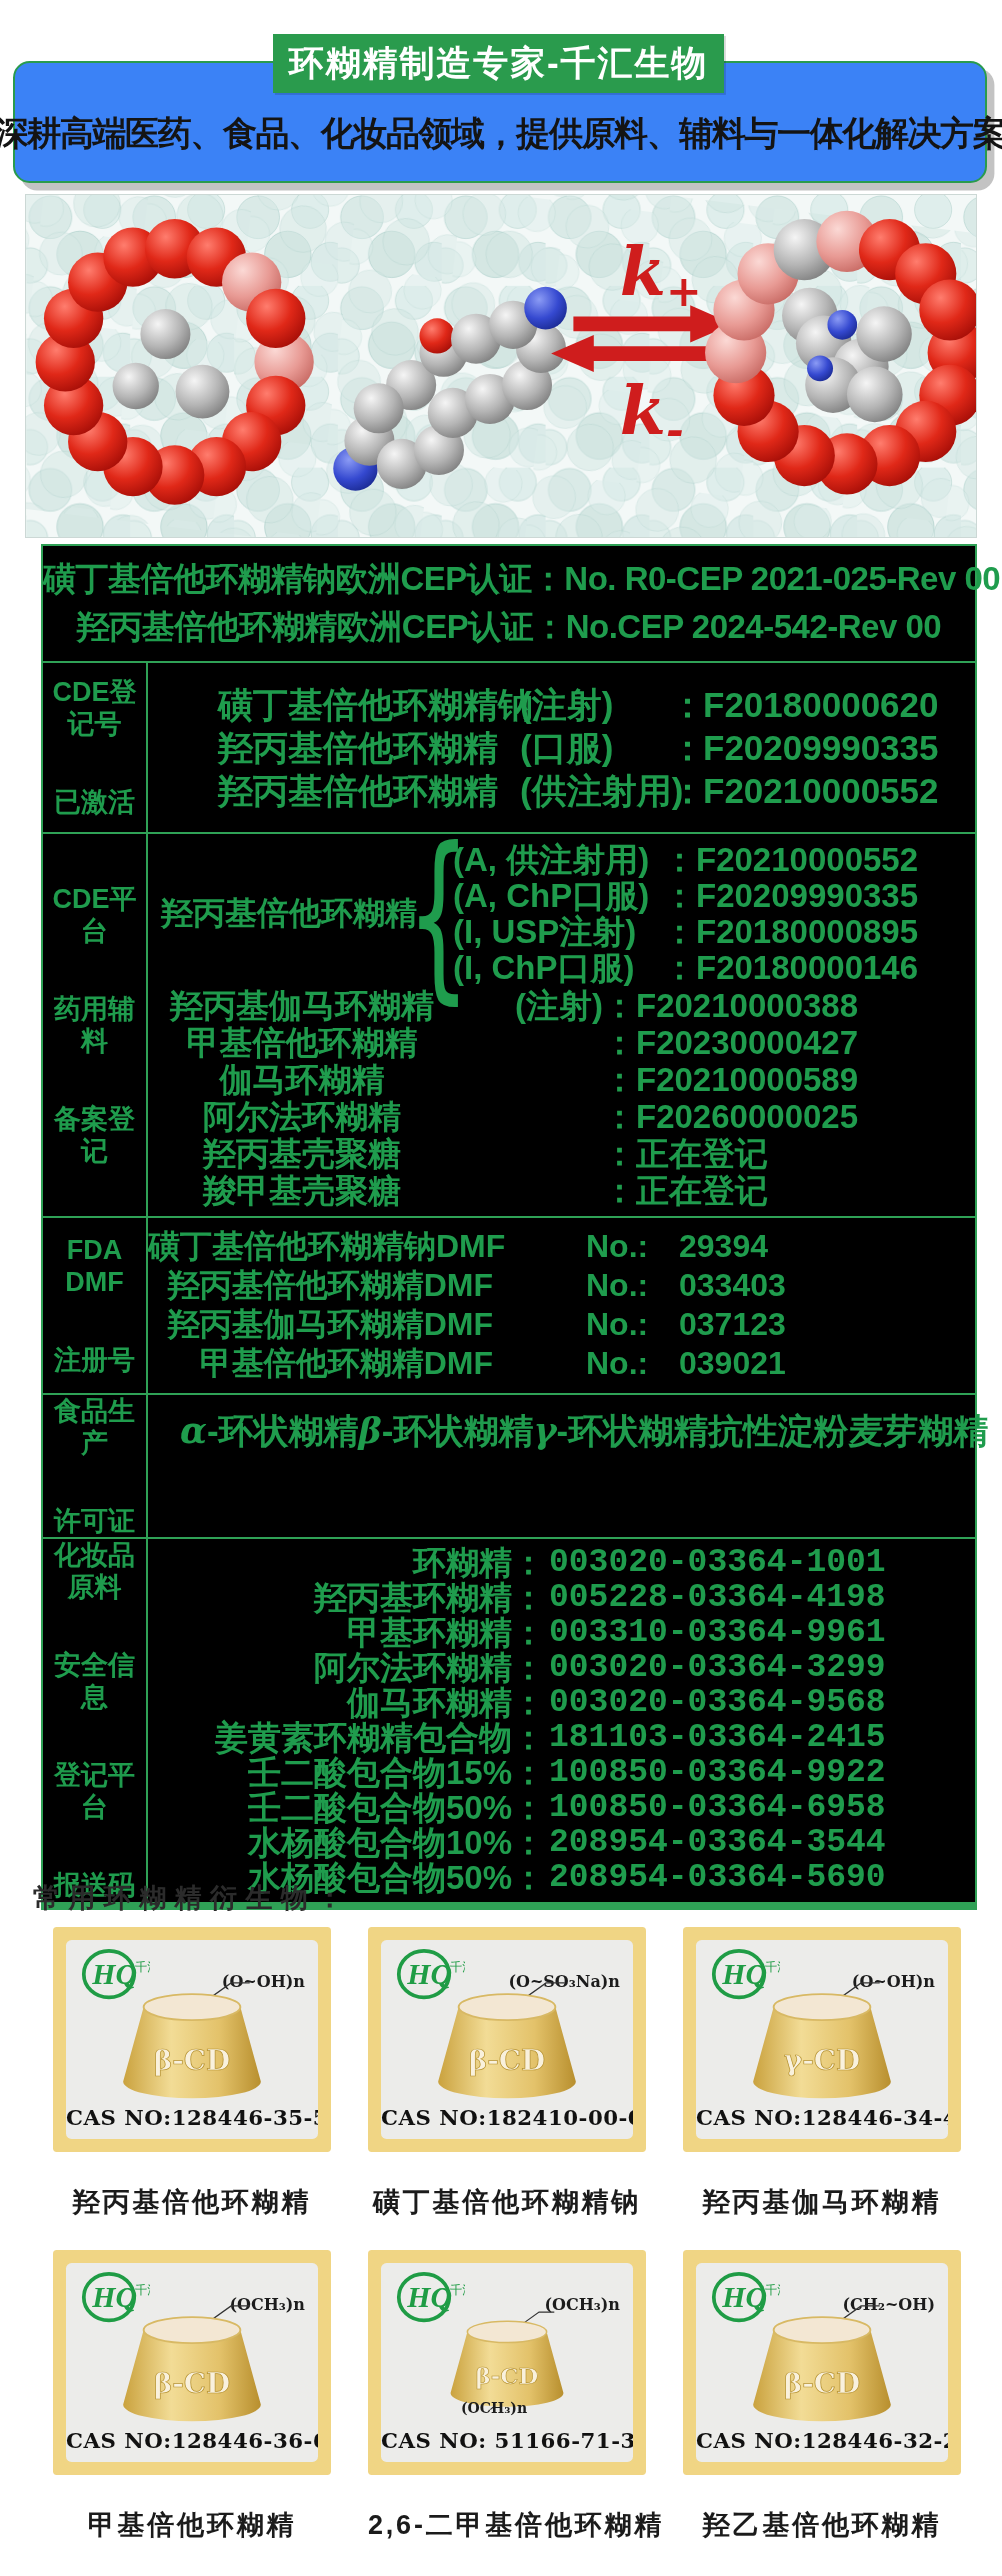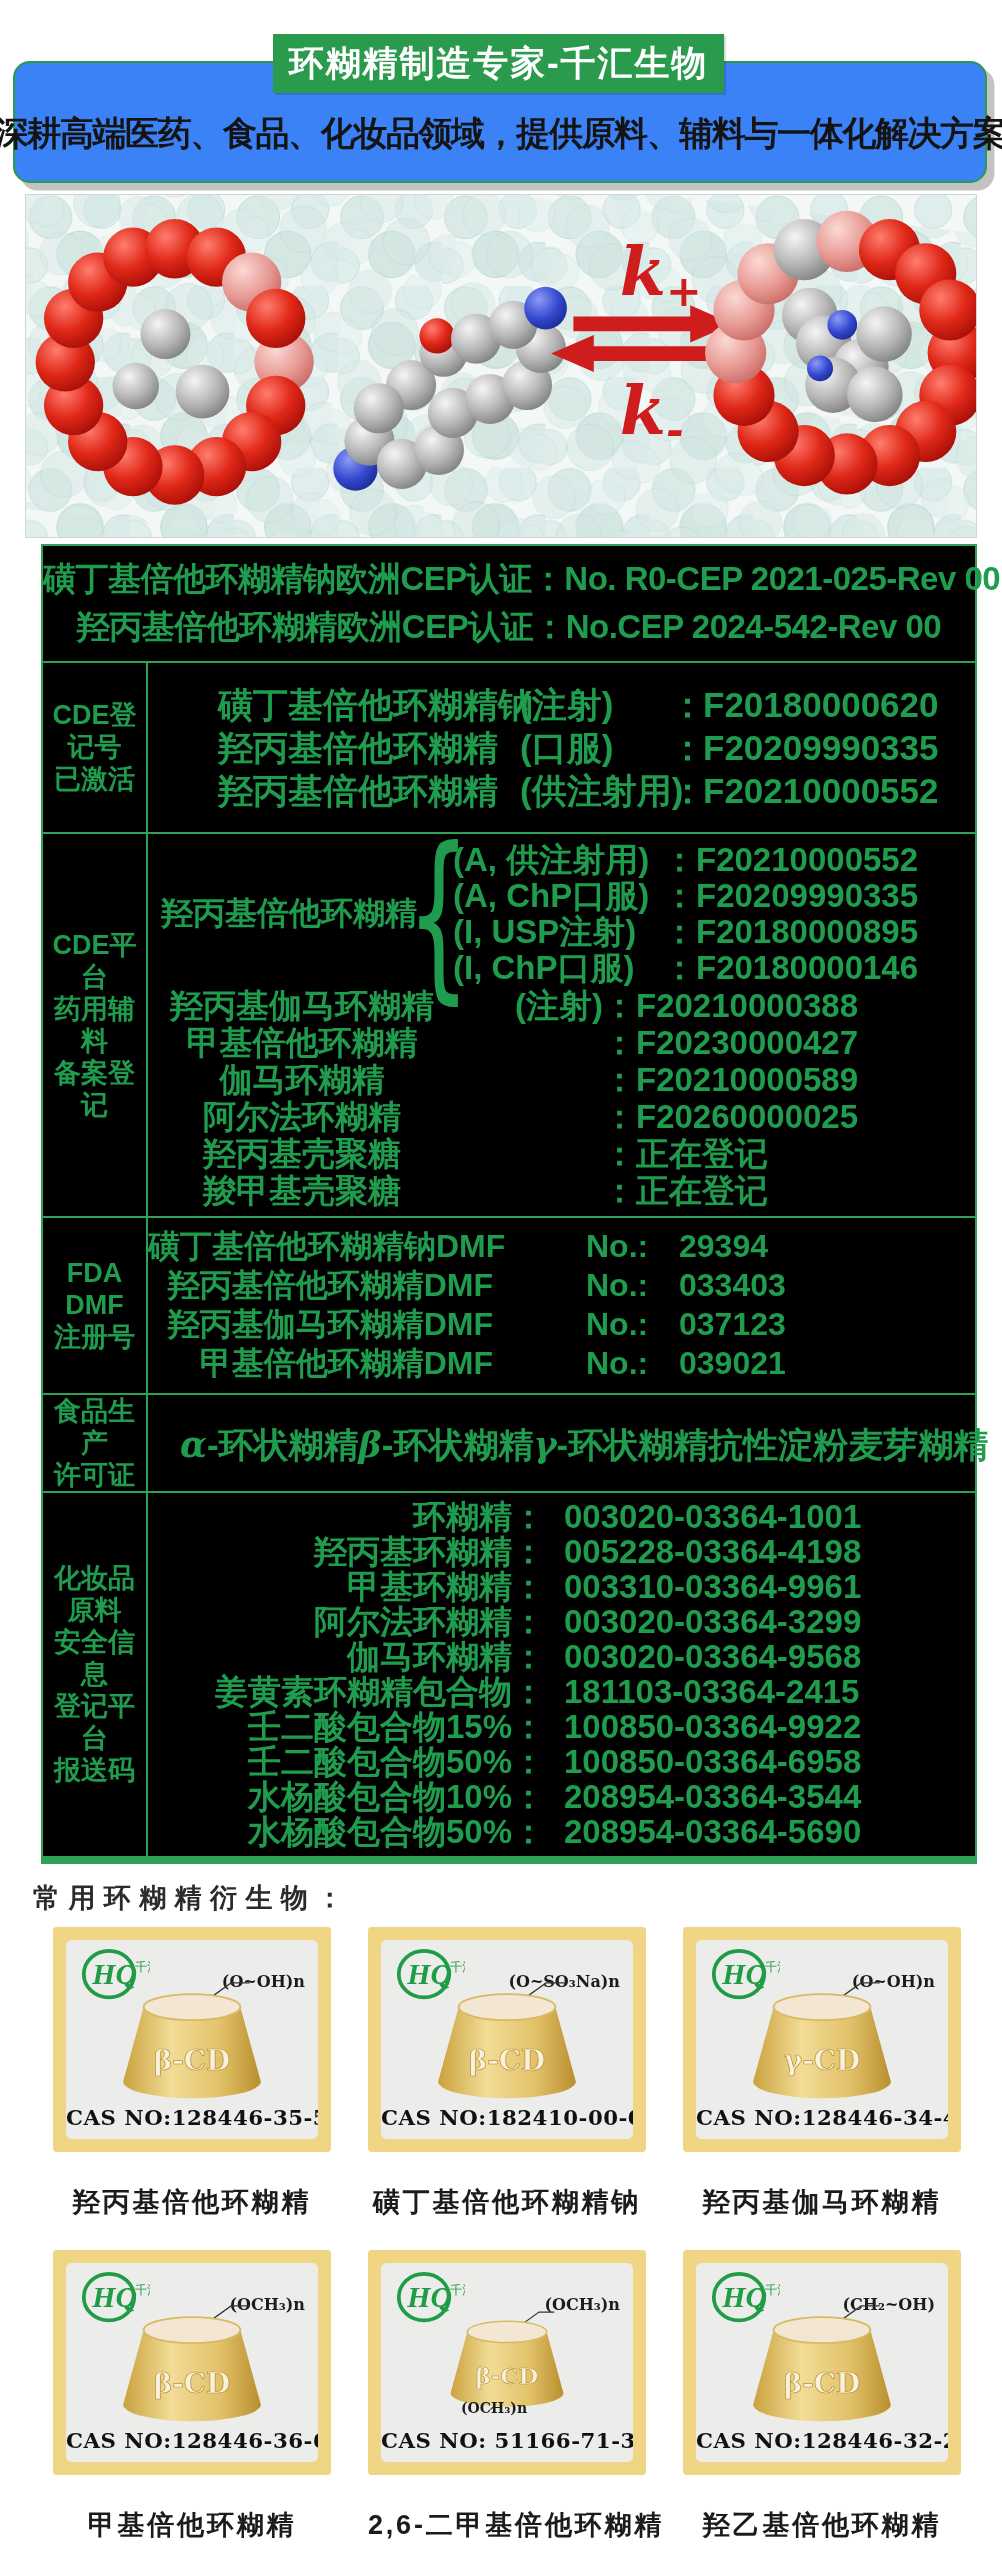--- a/index.html
+++ b/index.html
@@ -37,21 +37,21 @@
   .gtable {
     position:absolute; left:41px; top:544px; width:936px;
     border:2.8px solid #2fa156; border-bottom-width:8.4px; background:#000000;
     color:#1f9c4d; font-weight:700;
   }
   .gtable .sec { display:flex; border-top:2.8px solid #2fa156; }
   .gtable .sec:first-child { border-top:none; }
   .side {
     flex:0 0 105px; border-right:2.8px solid #2fa156;
     display:flex; flex-direction:column; justify-content:center; align-items:center;
-    text-align:center; font-size:27px; line-height:32px;
+    text-align:center; font-size:27px; line-height:32px;gap:46px;
   }
   .content { flex:1; min-width:0; }
 
   .cep { padding:9.3px 0; text-align:center; }
   .cep-line { font-size:33px; line-height:48px; letter-spacing:-0.5px; white-space:nowrap; }
 
   .cde-active .content { padding:20.4px 0; }
   .cde-row { display:flex; padding-left:70px; font-size:35px; line-height:43px; white-space:nowrap; }
   .cde-row .nm { width:302px; }
   .cde-row .md { width:150px; }
@@ -66,28 +66,28 @@
   .p-row { display:flex; line-height:37px; white-space:nowrap; }
   .p-nm { margin-left:15px; width:278px; text-align:center; }
   .p-md { width:162px; text-align:right; }
 
   .fda .content { padding:9.3px 0; }
   .f-row { display:flex; font-size:32px; line-height:39px; white-space:nowrap; }
   .f-nm { width:345px; text-align:right; }
   .f-no { margin-left:93px; width:82px; }
   .f-val { margin-left:11px; }
 
-  .food .content { display:flex; align-items:flex-end; justify-content:space-between; padding:0 32px; height:74px; }
+  .food .content { display:flex; align-items:center; justify-content:space-between; padding:0 32px; height:74px; }
   .food-item { font-size:35px; white-space:nowrap; }
   .food-item .greek { font-family:"DejaVu Serif",serif; font-style:italic; }
 
   .cosmetic .content { padding:6.5px 0; }
   .c-row { display:flex; font-size:33px; line-height:35px; white-space:nowrap; }
   .c-nm { flex:0 0 364px; text-align:right; }
-  .c-val { margin-left:19px; }
+  .c-val { margin-left:4px;font-family:Liberation Mono, monospace; }
   .sep { width:33px; text-align:center; }
 
   
   .deriv-heading {
     position:absolute; left:33px; top:1880px;
     font-size:27px; font-weight:700; color:#2b2b2b; letter-spacing:8.4px; white-space:nowrap;
   }
   .cards-row { position:absolute; left:53px; width:908px; display:flex; justify-content:space-between; }
   .cards-row.r1 { top:1927px; }
   .cards-row.r2 { top:2250px; }

